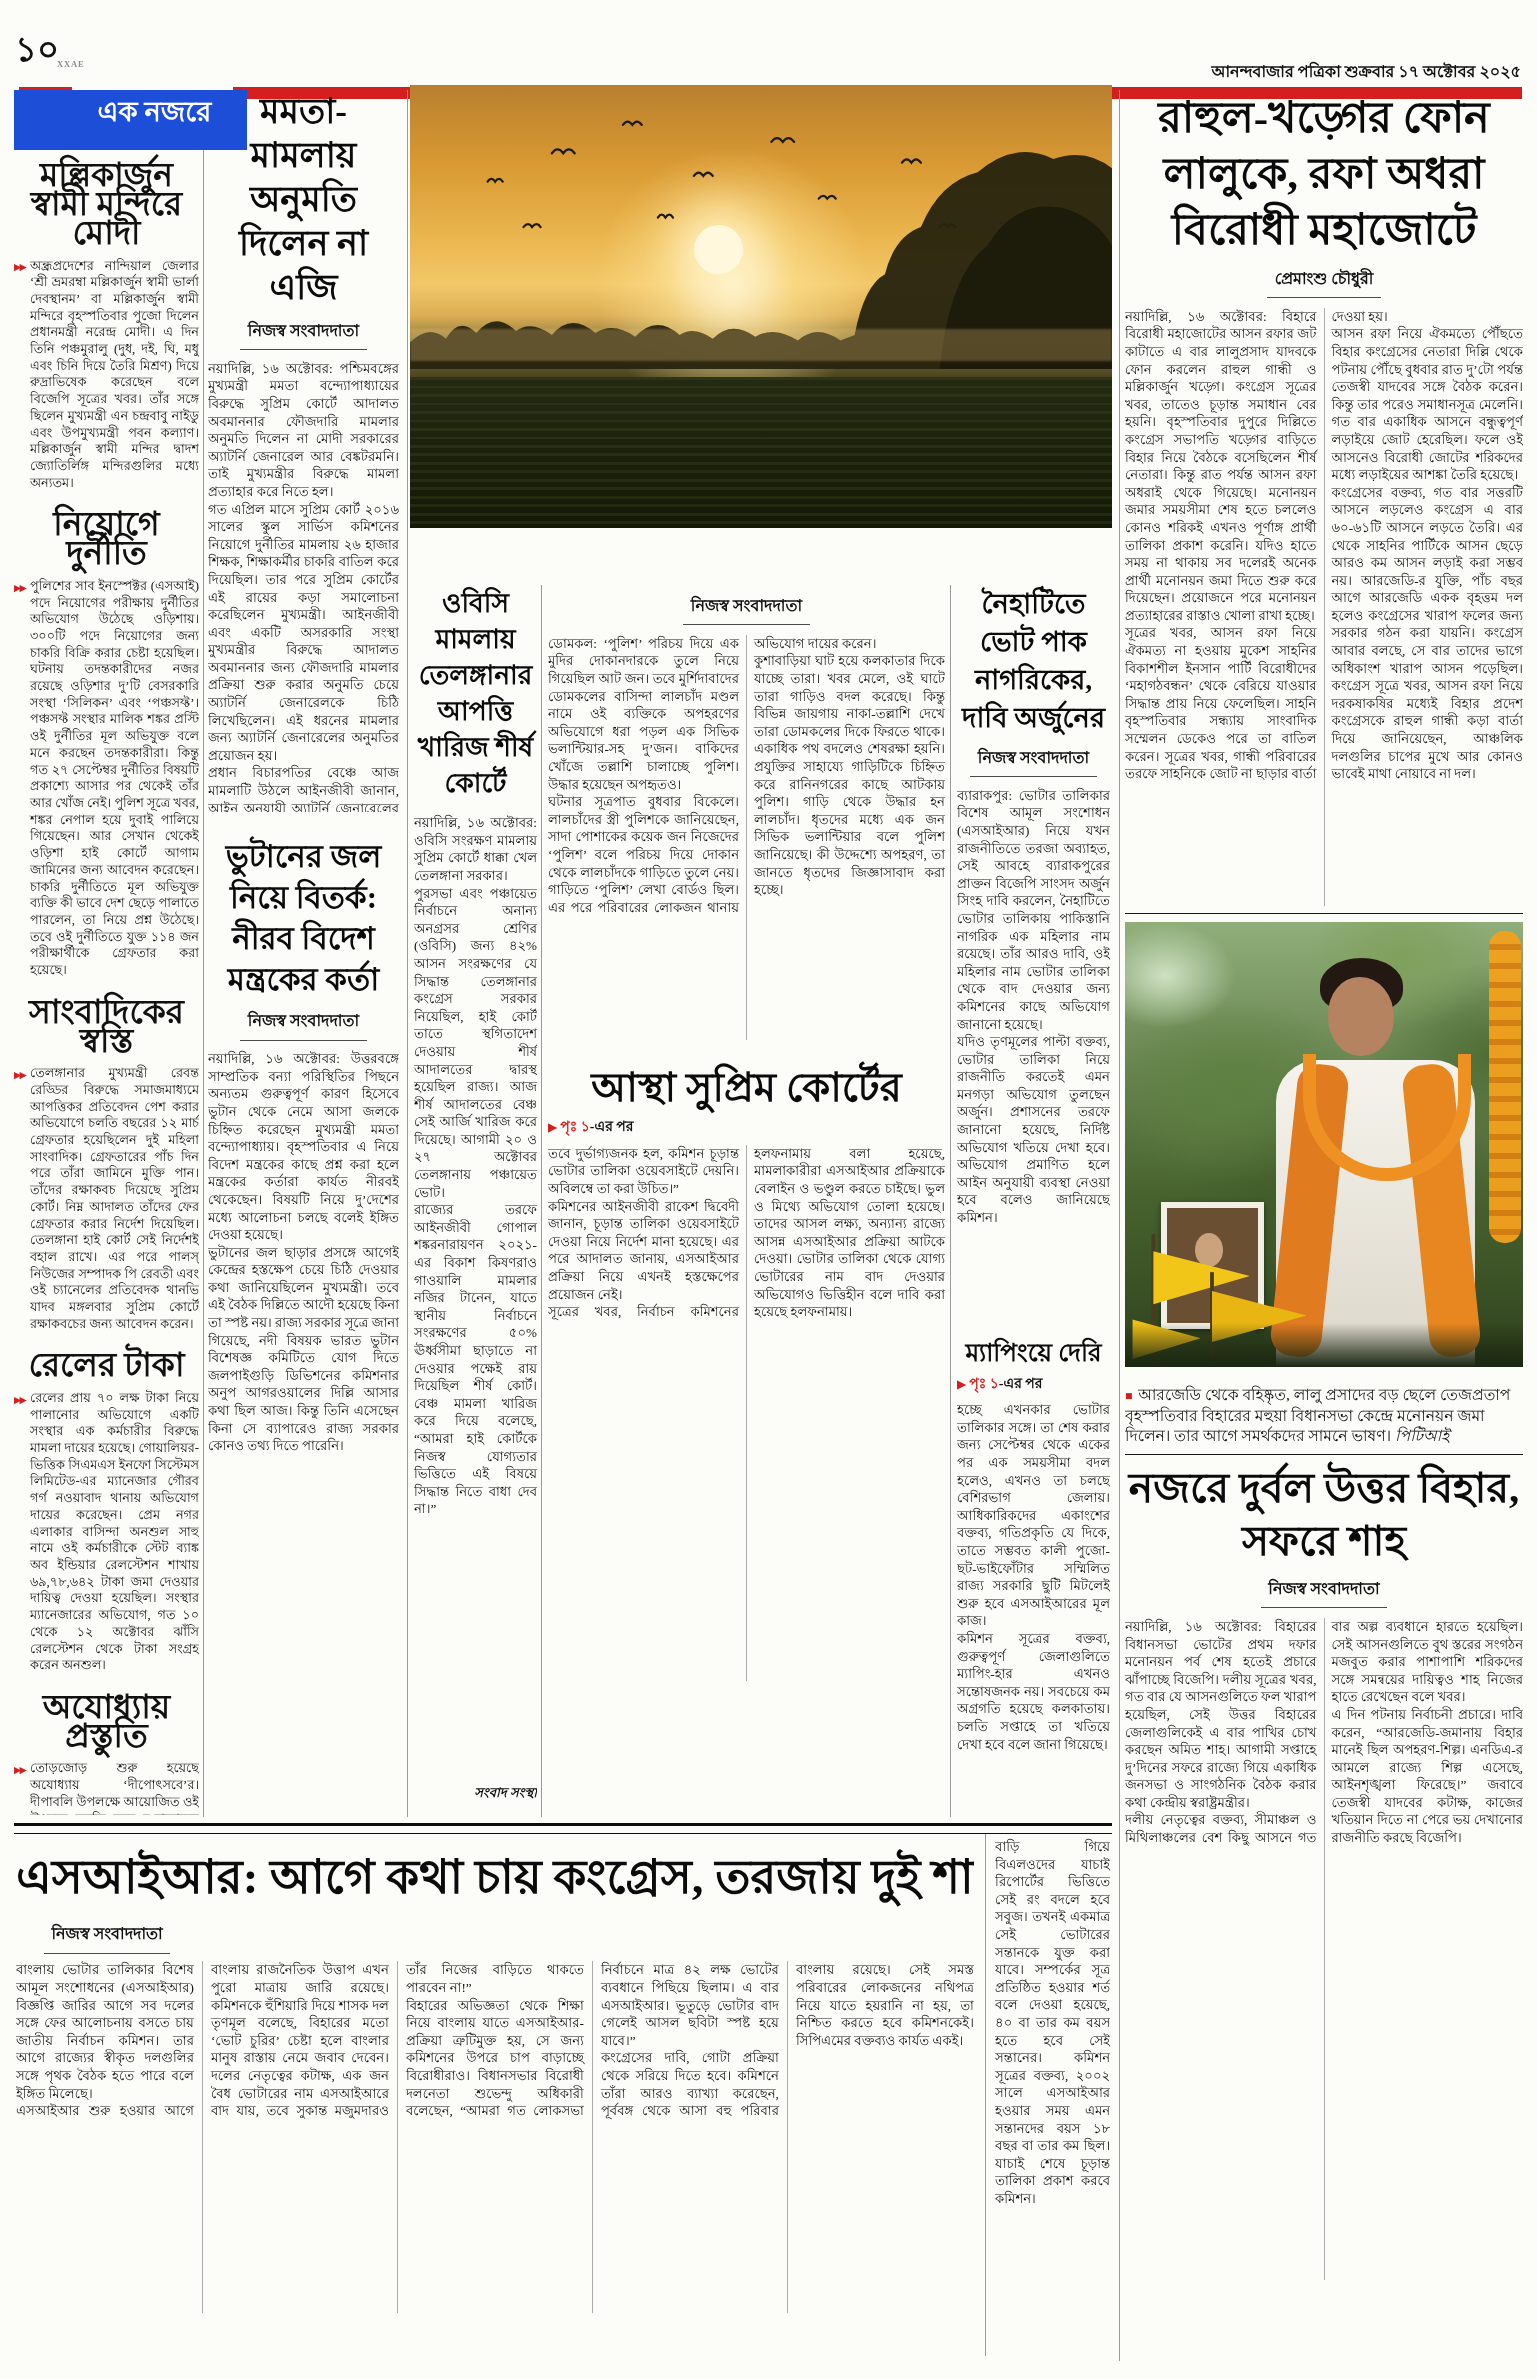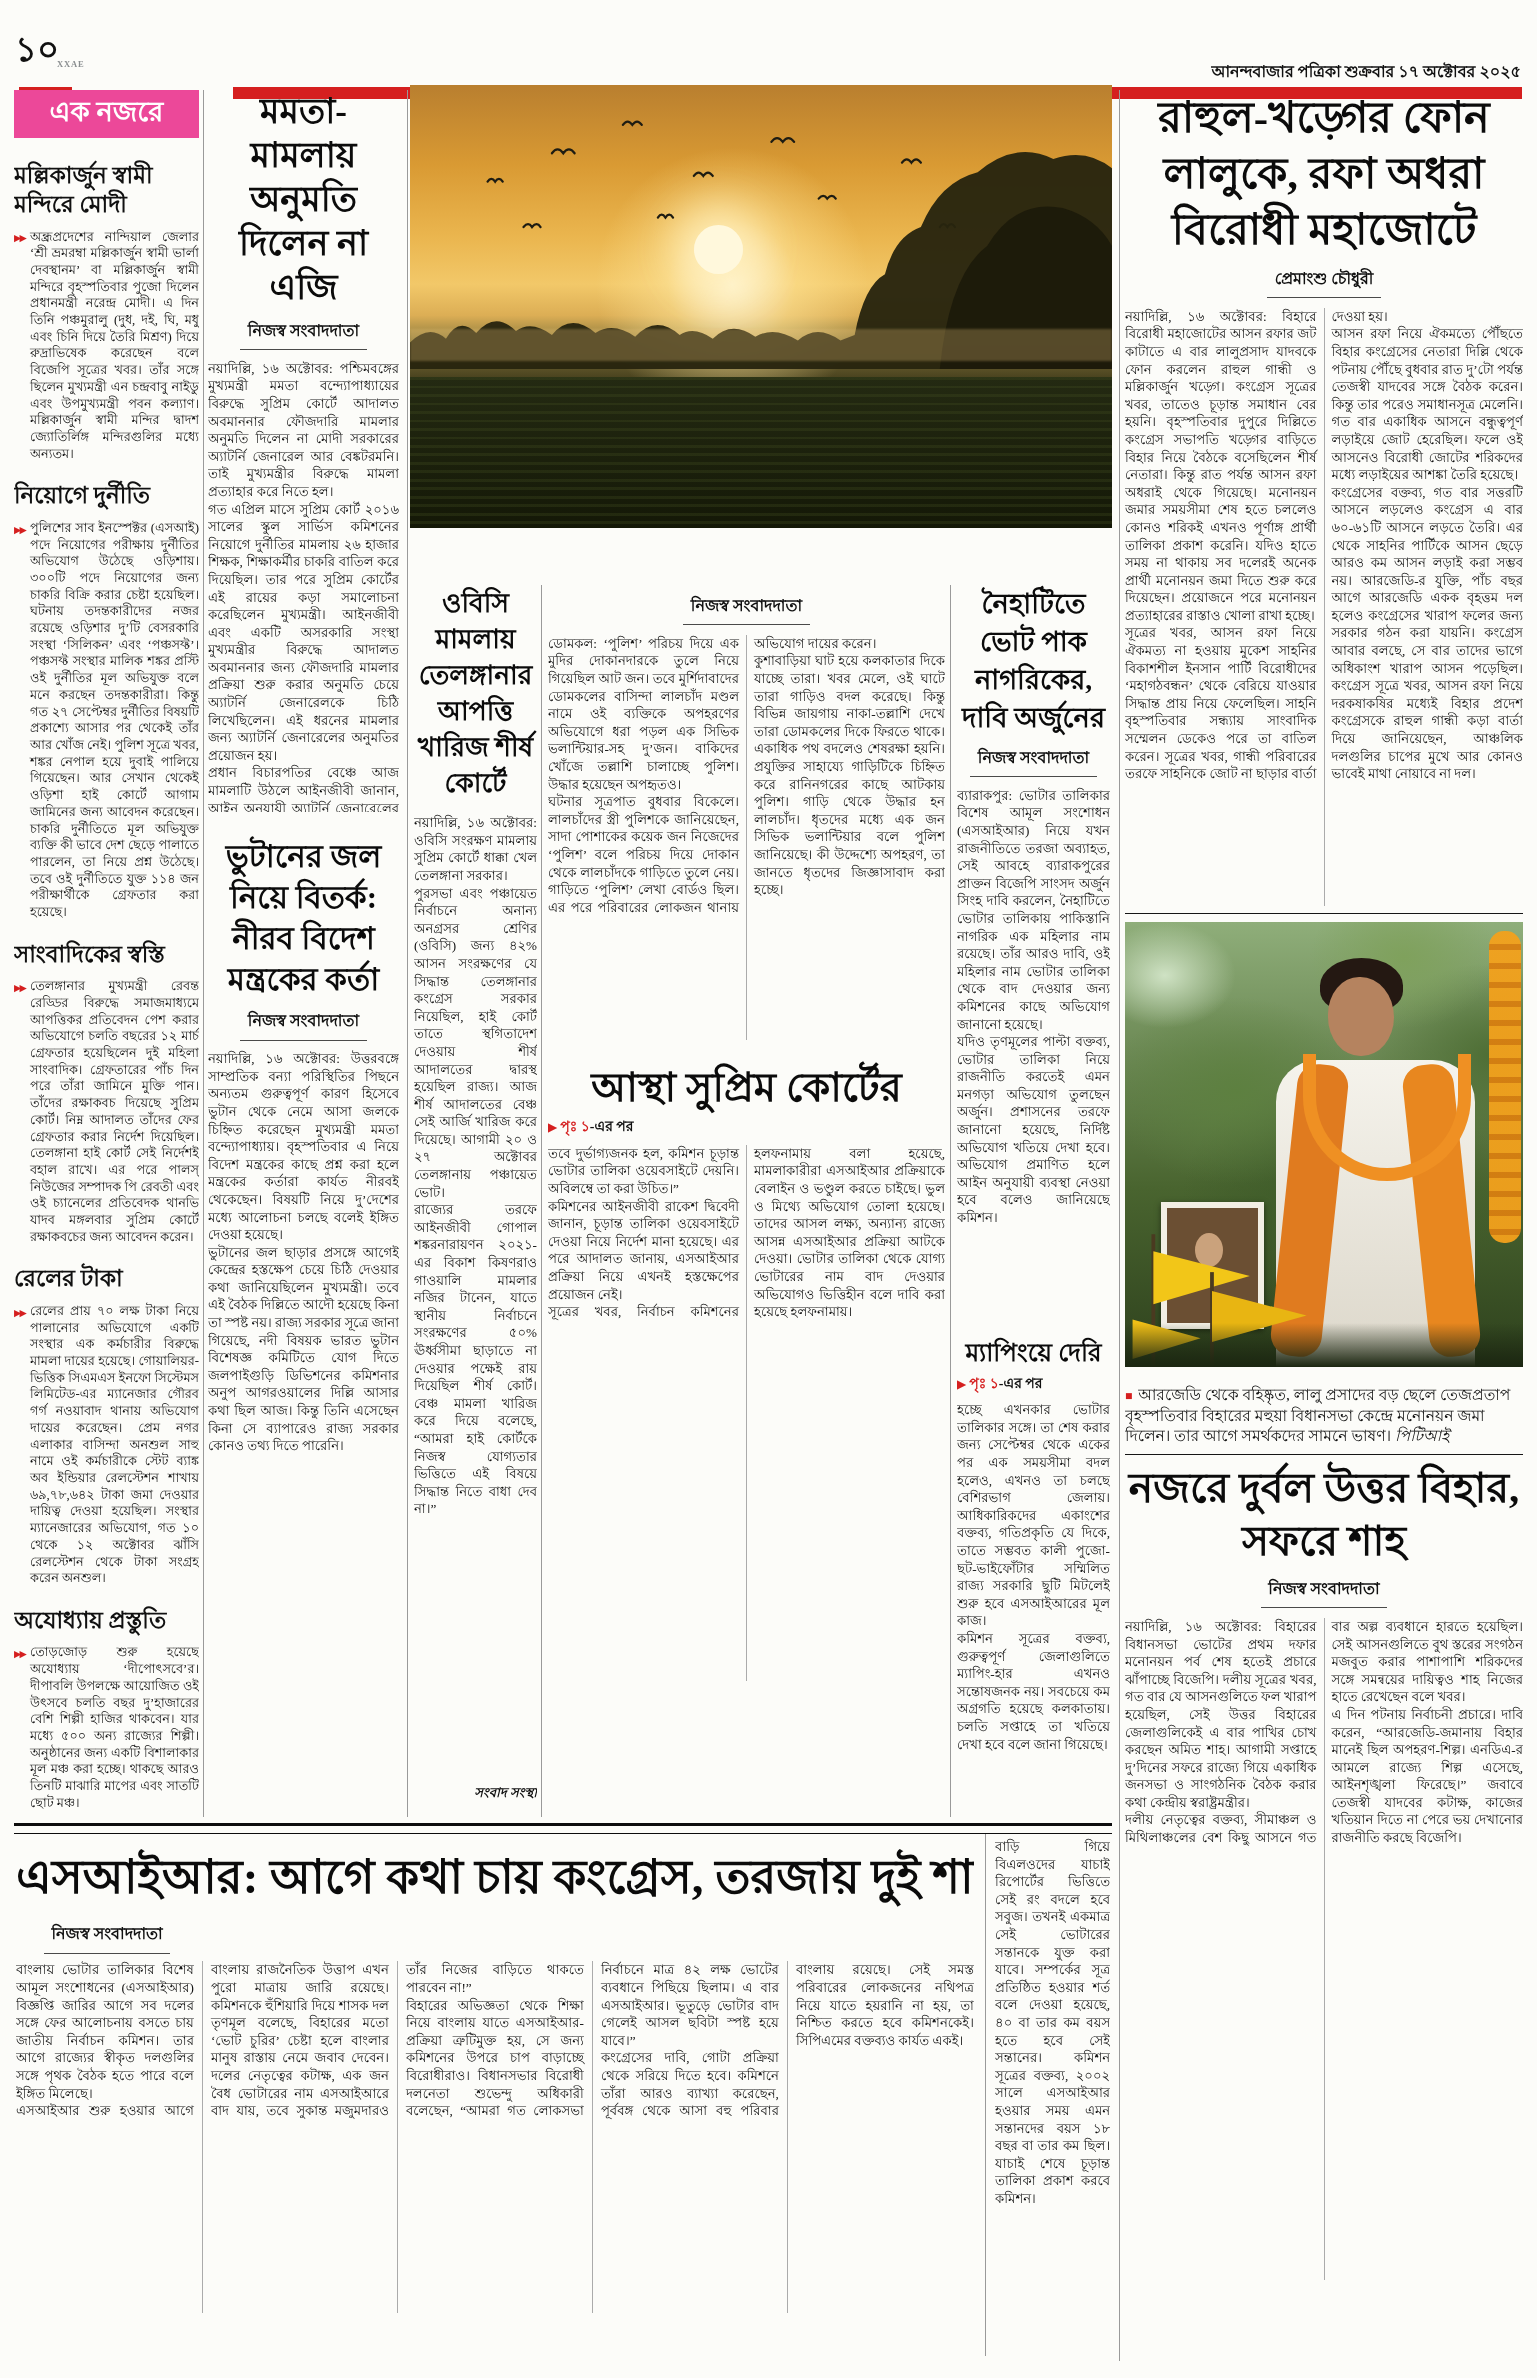--- a/index.html
+++ b/index.html
@@ -21,24 +21,24 @@
   .byline{display:block;width:max-content;max-width:95%;margin:7.6px auto 9.5px;font-size:16px;font-weight:bold;
           border-bottom:1.9px solid #4a4a4a;padding:0 7.6px 4.7px;text-align:center;}
   .body{font-size:13.2px;line-height:17.6px;text-align:justify;white-space:pre-line;overflow:hidden;}
   .cols2{column-count:2;column-gap:15px;column-rule:0.9px solid #ababab;}
   .cols5{column-count:5;column-gap:17px;column-rule:0.9px solid #ababab;}
   .contmark{font-size:14px;font-weight:bold;margin:3.8px 0 5.7px;}
   .contmark .arrow{color:#d51f1f;font-size:11.4px;}
   .contmark .pg{color:#d51f1f;}
   .signoff{text-align:right;font-style:italic;font-weight:bold;font-size:13.2px;margin-top:3.8px;}
   
-  .sb-head{position:absolute;left:14px;top:90px;width:185px;height:48px;background:#ec4899;color:#fff;
-           font-size:27.4px;font-weight:bold;text-align:center;line-height:44px;}
+  .sb-head{position:absolute;left:14px;top:90px;width:185px;height:60px;background:#1d4ed8;color:#fff;
+           font-size:27.4px;font-weight:bold;text-align:center;line-height:44px;padding-left:48px;}
   .sb-flow{position:absolute;left:14px;top:142px;width:185px;height:1673px;overflow:hidden;}
-  .brief-title{font-size:23px;line-height:29px;font-weight:bold;margin:19px 0 9.5px;}
+  .brief-title{font-size:33px;line-height:29px;font-weight:bold;margin:19px 0 9.5px;text-align:center;}
   .brief-body{position:relative;font-size:12.8px;line-height:16.7px;text-align:justify;padding-left:16px;}
   .brief-body .bullet{position:absolute;left:0;top:1.9px;color:#d51f1f;font-size:9.5px;letter-spacing:-1.9px;}
   
   .colA{position:absolute;left:208px;top:90px;width:191px;height:1727px;overflow:hidden;}
   .colB{position:absolute;left:414px;top:585px;width:123px;height:1232px;overflow:hidden;}
   .colCD{position:absolute;left:548px;top:585px;width:397px;height:1232px;overflow:hidden;}
   .colE{position:absolute;left:957px;top:585px;width:153px;height:1232px;overflow:hidden;}
   .colF{position:absolute;left:1125px;top:90px;width:398px;height:2271px;overflow:hidden;}
   .h-mamata{font-size:35px;line-height:44px;}
   .h-bhutan{font-size:31px;line-height:41px;margin-top:24.6px;}

